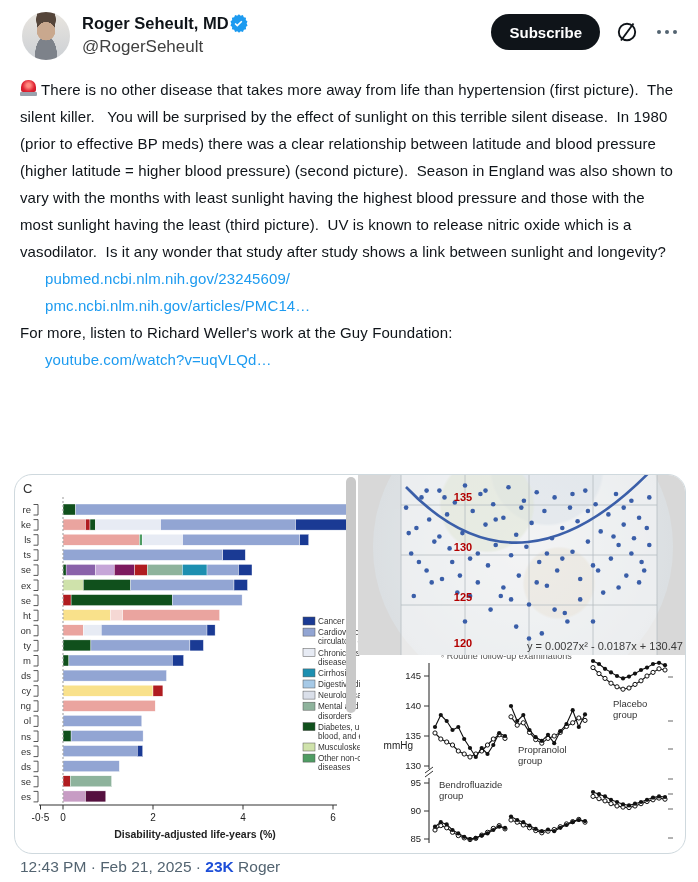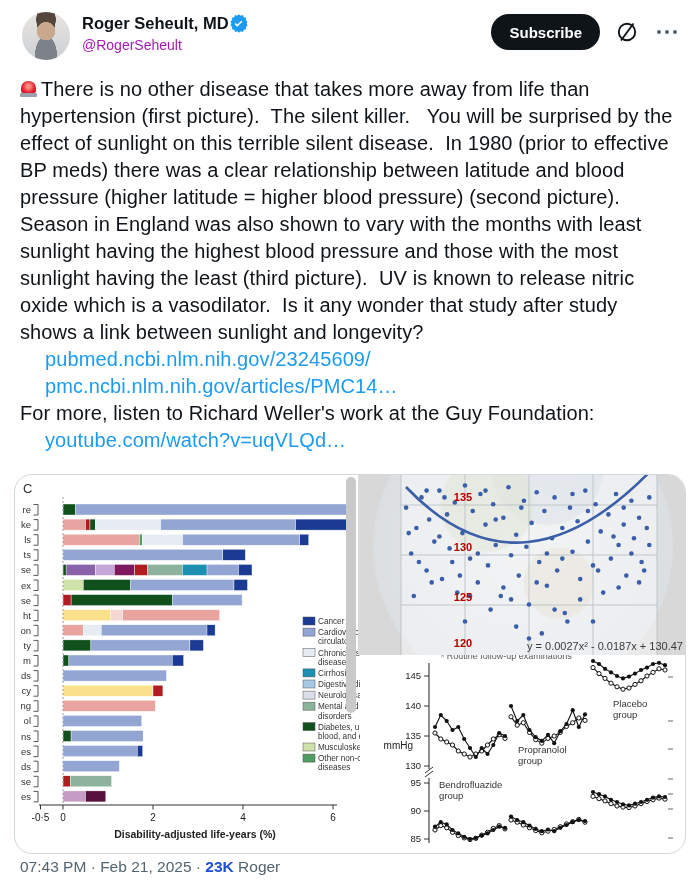--- a/index.html
+++ b/index.html
@@ -8,28 +8,28 @@
   
   .header{position:absolute;top:10px;left:0;width:100%;height:58px;}
   .avatar{position:absolute;left:22px;top:2px;width:48px;height:48px;border-radius:50%;
     background:
       radial-gradient(circle at 50% 40%, #c9a88e 0 24%, rgba(0,0,0,0) 25%),
       radial-gradient(ellipse at 50% 16%, #55453a 0 28%, rgba(0,0,0,0) 29%),
       radial-gradient(ellipse at 50% 92%, #7d828a 0 32%, rgba(0,0,0,0) 33%),
       linear-gradient(180deg,#e9e5df,#ccd0d5);
     cursor:pointer;}
   .name-row{position:absolute;left:82px;top:4px;font-size:16.5px;font-weight:bold;display:flex;align-items:center;}
-  .handle{position:absolute;left:82px;top:27px;font-size:14px;color:#a21caf;}
+  .handle{position:absolute;left:82px;top:27px;font-size:17px;color:#404040;}
   .header-right{position:absolute;right:18px;top:4px;display:flex;gap:15px;}
   .subscribe{background:#0f1419;color:#fff;border:none;border-radius:18px;height:36px;padding:0 18px;
     font-size:15px;font-weight:bold;font-family:"Liberation Sans",sans-serif;cursor:pointer;}
   .icon-btn{background:none;border:none;padding:0;cursor:pointer;display:flex;align-items:center;}
 
   
-  .tweet-body{position:absolute;left:20px;top:76px;width:658px;font-size:20px;line-height:27px;
+  .tweet-body{position:absolute;left:20px;top:76px;width:658px;font-size:15px;line-height:27px;
     letter-spacing:.1px;white-space:pre-wrap;}
   .tweet-body a{color:#1d9bf0;text-decoration:none;display:block;cursor:pointer;margin-left:25px;}
   .siren{display:inline-block;width:17px;height:16px;margin-right:4px;position:relative;vertical-align:-1px;}
   .siren .dome{position:absolute;left:1px;top:0;width:15px;height:12px;border-radius:7px 7px 2px 2px;
     background:radial-gradient(circle at 50% 45%, #ff8a80 0 18%, #e02434 60%, #c01824 100%);}
   .siren .base{position:absolute;left:0;bottom:0;width:17px;height:4px;border-radius:1px;background:#9aa2ad;}
 
   
   .media{position:absolute;left:14px;top:474px;width:670px;height:378px;border:1px solid #cfd9de;
     border-radius:18px;overflow:hidden;background:#ffffff;cursor:pointer;}
@@ -544,19 +544,19 @@
       <line x1="317" y1="66" x2="322" y2="66" stroke="#666" stroke-width="1"></line>
       <line x1="317" y1="94" x2="322" y2="94" stroke="#666" stroke-width="1"></line>
       <line x1="317" y1="124" x2="322" y2="124" stroke="#666" stroke-width="1"></line>
       <line x1="317" y1="139" x2="322" y2="139" stroke="#666" stroke-width="1"></line>
       <line x1="317" y1="154" x2="322" y2="154" stroke="#666" stroke-width="1"></line>
       <line x1="317" y1="183" x2="322" y2="183" stroke="#666" stroke-width="1"></line>
     </svg>
 </div>
 
 <div class="footer">
-  <span>07:43 PM</span>
+  <span>12:43 PM</span>
   <span>·</span>
   <span>Feb 21, 2025</span>
   <span>·</span>
   <b>23K</b>
   <span>Roger</span>
 </div>
 
 </body></html>

